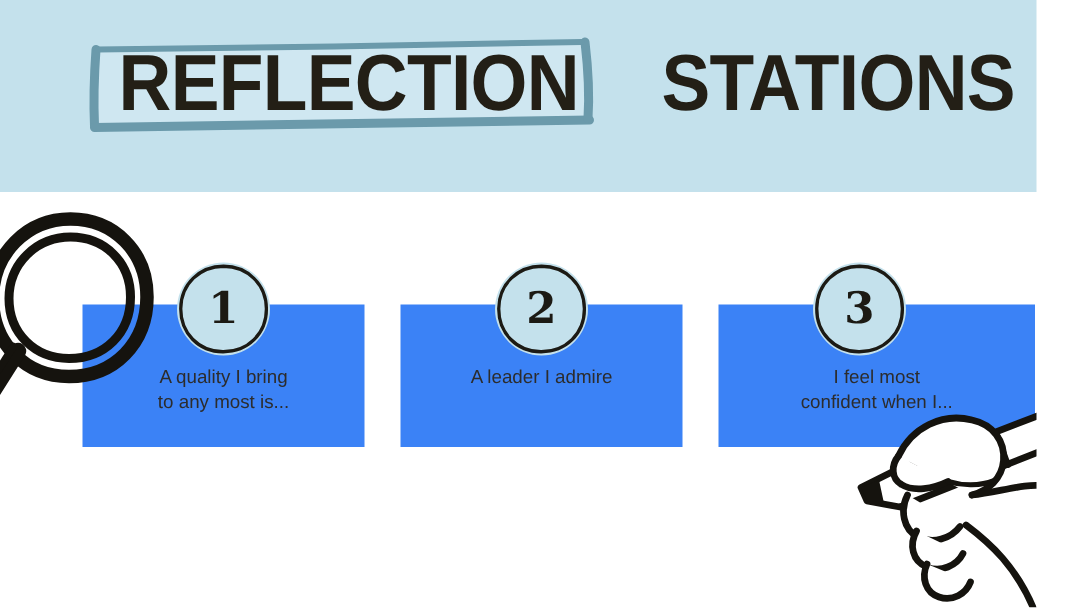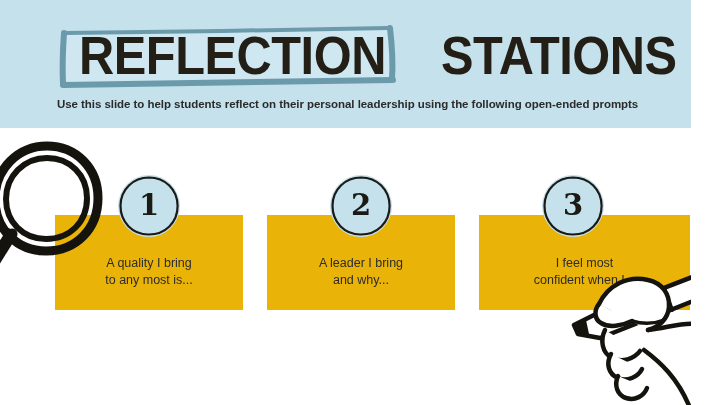--- a/index.html
+++ b/index.html
@@ -98,24 +98,24 @@
   #cards {
     position: absolute;
     left: 0;
     top: 0;
     width: 721px;
     height: 405px;
   }
 
   .card {
     position: absolute;
-    top: 215px;
+    top: 203px;
     width: 188px;
     height: 95px;
-    background: #eab308;
+    background: #3b82f6;
   }
   #card-1 { left: 55px; }
   #card-2 { left: 267px; }
   #card-3 { left: 479px; padding-left: 23px; }
 
   .card-text {
     position: absolute;
     left: 0;
     right: 0;
     top: 40px;
@@ -208,36 +208,34 @@
         <path d="M335,57 C336,42 335,23 333,6" stroke="#6b9aab" stroke-width="6" fill="none" stroke-linecap="round"></path>
         <path d="M331,6 C230,8 110,10 8,11" stroke="#6b9aab" stroke-width="4" fill="none" stroke-linecap="round"></path>
       </svg>
 
       <div id="title-line">
         <span class="title-word" id="title-word-1">REFLECTION</span>
         <span class="title-word" id="title-word-2">STATIONS</span>
       </div>
     </div>
 
-    <div id="subtitle">Use this slide to help students reflect on their personal leadership using the following open-ended prompts</div>
   </div>
 
   <div id="cards">
 
     <div class="card" id="card-1">
       <div class="card-text">
         <span class="ln">A quality I bring</span>
         <span class="ln">to any most is...</span>
       </div>
     </div>
 
     <div class="card" id="card-2">
       <div class="card-text">
-        <span class="ln">A leader I bring</span>
-        <span class="ln">and why...</span>
+        <span class="ln">A leader I admire</span>
       </div>
     </div>
 
     <div class="card" id="card-3">
       <div class="card-text">
         <span class="ln">I feel most</span>
         <span class="ln">confident when I...</span>
       </div>
     </div>
 

